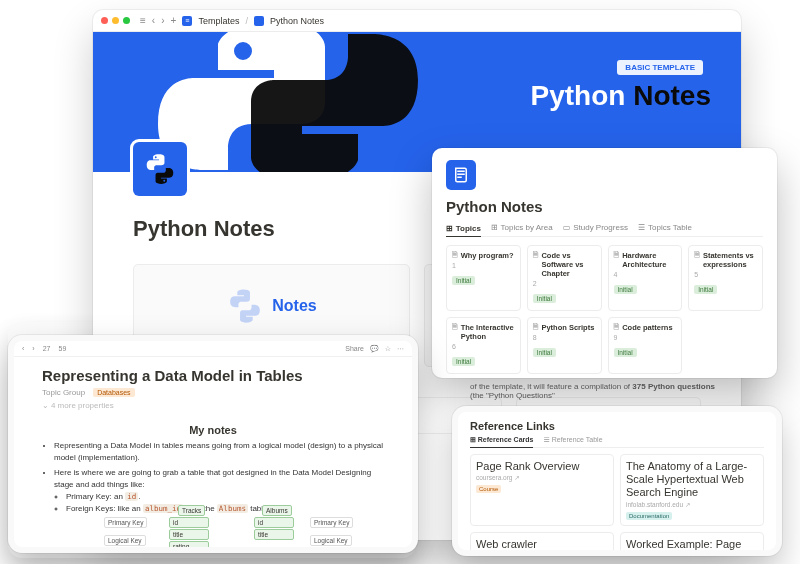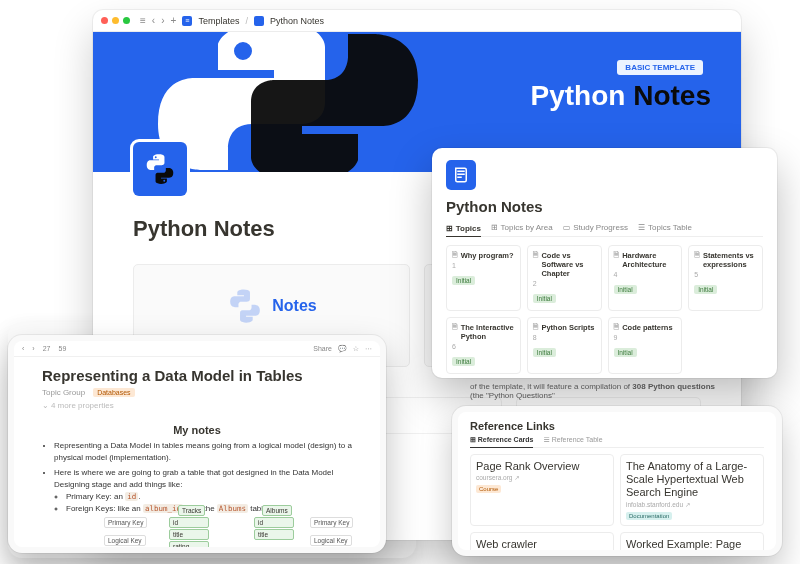--- a/index.html
+++ b/index.html
@@ -84,21 +84,21 @@
   .tw-tab .ti { font-size:8px;}
   .tw-grid { display:grid; grid-template-columns:repeat(4,1fr); gap:6px;}
   .tw-card { border:1px solid #ececec; border-radius:4px; padding:5px; background:#fff;}
   .tw-card .n { font-size:7.5px; font-weight:600; line-height:1.2; display:flex; gap:3px; color:#37352f;}
   .doc-icon{color:#aaa;font-size:7px;}
   .tw-card .num { font-size:7px; color:#aaa; margin-top:2px;}
   .tw-card .pill { display:inline-block; margin-top:3px; font-size:6.5px; background:#dbeddb; color:#3b7a3b; padding:1px 4px; border-radius:2px;}
 
   
   .note-window {
-    position:absolute; left:8px; top:335px; width:378px; height:218px;
+    position:absolute; left:8px; top:335px; width:410px; height:218px;
     background:#f9f9f9; border-radius:14px;
     box-shadow:0 18px 36px rgba(0,0,0,.25),0 0 0 1px rgba(0,0,0,.06);
     padding:6px; overflow:hidden;
   }
   .note-inner { background:#fff; width:100%; height:100%; border-radius:8px; overflow:hidden; position:relative;}
   .note-top { height:16px; display:flex; align-items:center; padding:0 8px; font-size:7px; color:#888; border-bottom:1px solid #f0f0f0; justify-content:space-between;}
   .note-top .l{display:flex; gap:8px;}
   .note-top .r{display:flex; gap:6px;}
   .note-title { font-size:15px; font-weight:800; padding:10px 16px 4px 28px;}
   .note-meta { padding:0 28px; font-size:8px; color:#999; display:flex; gap:8px; align-items:center;}
@@ -373,21 +373,21 @@
       <div class="db-box" style="left:180px;top:24px;width:40px;">title</div>
       <div class="lbl-box" style="left:30px;top:12px;">Primary Key</div>
       <div class="lbl-box" style="left:30px;top:30px;">Logical Key</div>
       <div class="lbl-box" style="left:236px;top:12px;">Primary Key</div>
       <div class="lbl-box" style="left:236px;top:30px;">Logical Key</div>
     </div>
   </div>
 </div>
 
 <div class="mid-text">
-  <span>of the template, it will feature a compilation of </span><b>308 Python questions</b><span> (the "Python Questions"</span>
+  <span>of the template, it will feature a compilation of </span><b>375 Python questions</b><span> (the "Python Questions"</span>
 </div>
 
 <div class="ref-window">
   <div class="ref-inner">
     <div class="ref-title">Reference Links</div>
     <div class="ref-tabs">
       <span class="active">⊞ <span>Reference Cards</span></span>
       <span>☰ <span>Reference Table</span></span>
     </div>
     <div class="ref-grid" id="ref-grid">

